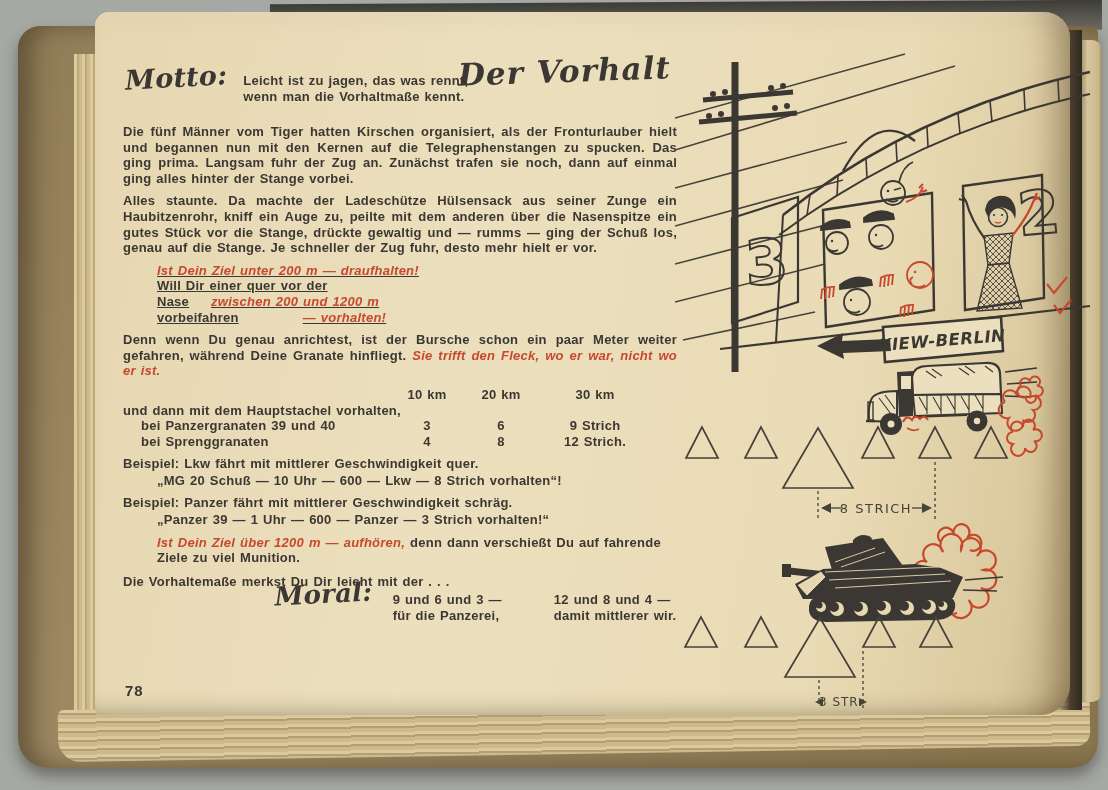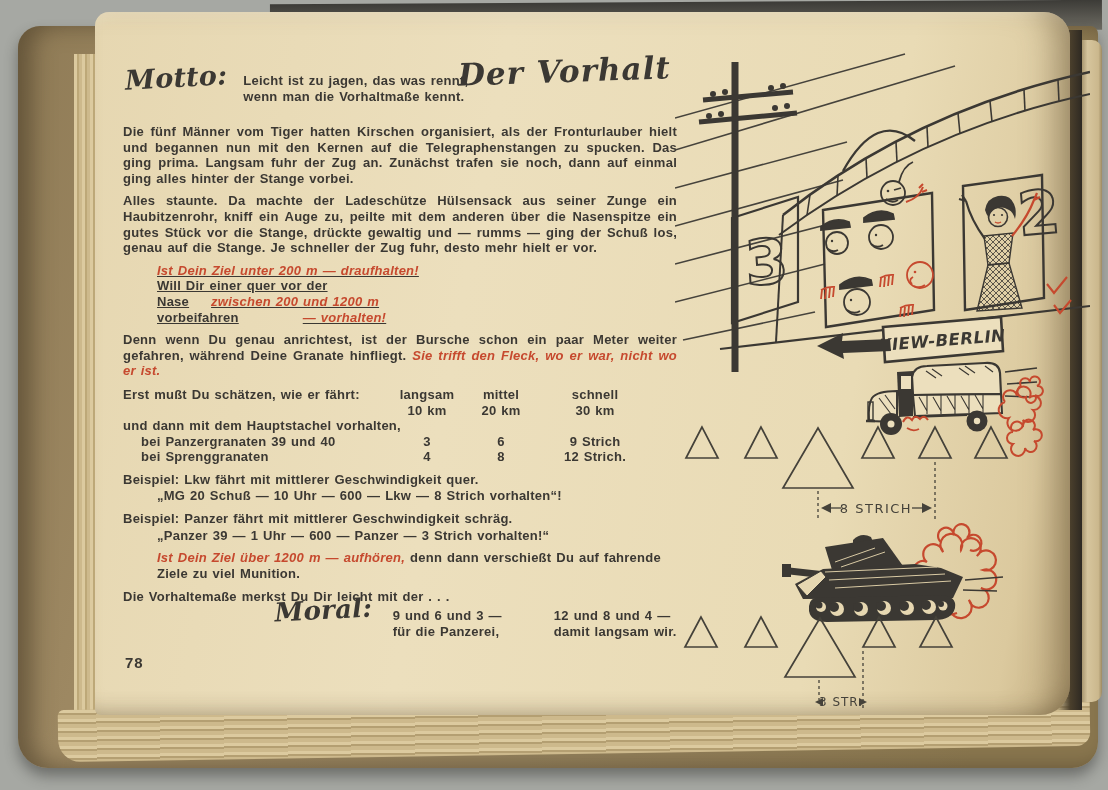--- a/index.html
+++ b/index.html
@@ -47,21 +47,21 @@
   .row-indent{padding-left:18px;}
   .ex{margin-top:7px;}
   .ex-quote{margin-left:34px;margin-top:1px;}
   .para4{line-height:18.5px;}
   .rule2{margin-left:34px;margin-top:7px;width:518px;}
   .closing{margin-top:8px;}
   .moral-row{display:flex;margin-top:3px;}
   .script-moral{font-size:26px;margin-left:152px;margin-top:-5px;transform:rotate(-3deg);}
   .mcol{margin-left:20px;}
   .mcol2{margin-left:52px;}
-  .page-number{position:absolute;left:30px;top:642px;font-size:15px;font-weight:bold;color:#3b3833;letter-spacing:1px;text-align:center;}
+  .page-number{position:absolute;left:30px;top:670px;font-size:15px;font-weight:bold;color:#3b3833;letter-spacing:1px;text-align:center;}
   .illus{position:absolute;left:580px;top:38px;}
   svg text{font-family:"DejaVu Sans",sans-serif;}
 </style>
 </head>
 <body>
 
 <div class="scene">
   <div class="top-dark"></div>
   <div class="cover"></div>
   <div class="edges-left"></div>
@@ -85,26 +85,20 @@
       <div class="rule1 indent">
         <div class="red-it">Ist Dein Ziel unter 200 m — draufhalten!</div>
         <div>Will Dir einer quer vor der</div>
         <div><span>Nase</span><span class="red-it sp-left">zwischen 200 und 1200 m</span></div>
         <div><span>vorbeifahren</span><span class="red-it gap-left">— vorhalten!</span></div>
       </div>
 
       <div class="para"><span>Denn wenn Du genau anrichtest, ist der Bursche schon ein paar Meter weiter gefahren, während Deine Granate hinfliegt.</span> <span class="red-it">Sie trifft den Fleck, wo er war, nicht wo er ist.</span></div>
 
       <div class="stable">
-        <div class="trow">
-          <div>Erst mußt Du schätzen, wie er fährt:</div>
-          <div class="tc">langsam</div>
-          <div class="tc">mittel</div>
-          <div class="tc">schnell</div>
-        </div>
         <div class="trow">
           <div></div>
           <div class="tc">10 km</div>
           <div class="tc">20 km</div>
           <div class="tc">30 km</div>
         </div>
         <div>und dann mit dem Hauptstachel vorhalten,</div>
         <div class="trow">
           <div class="row-indent">bei Panzergranaten 39 und 40</div>
           <div class="tc">3</div>
@@ -130,21 +124,21 @@
         <div class="ex-quote">„Panzer 39 — 1 Uhr — 600 — Panzer — 3 Strich vorhalten!“</div>
       </div>
 
       <div class="rule2"><span class="red-it">Ist Dein Ziel über 1200 m — aufhören,</span> <span>denn dann verschießt Du auf fahrende Ziele zu viel Munition.</span></div>
 
       <div class="closing">Die Vorhaltemaße merkst Du Dir leicht mit der . . .</div>
 
       <div class="moral-row">
         <span class="script script-moral">Moral:</span>
         <span class="mcol"><span>9 und 6 und 3 —</span><br><span>für die Panzerei,</span></span>
-        <span class="mcol mcol2"><span>12 und 8 und 4 —</span><br><span>damit langsam wir.</span></span>
+        <span class="mcol mcol2"><span>12 und 8 und 4 —</span><br><span>damit mittlerer wir.</span></span>
       </div>
     </div>
 
     <div class="page-number">78</div>
 
     <svg class="illus" width="415" height="660" viewBox="0 0 415 660">
       <defs>
         <pattern id="xh" width="6" height="6" patternUnits="userSpaceOnUse">
           <path d="M0,0 L6,6 M6,0 L0,6" stroke="#3b3833" stroke-width="0.8"></path>
         </pattern>

